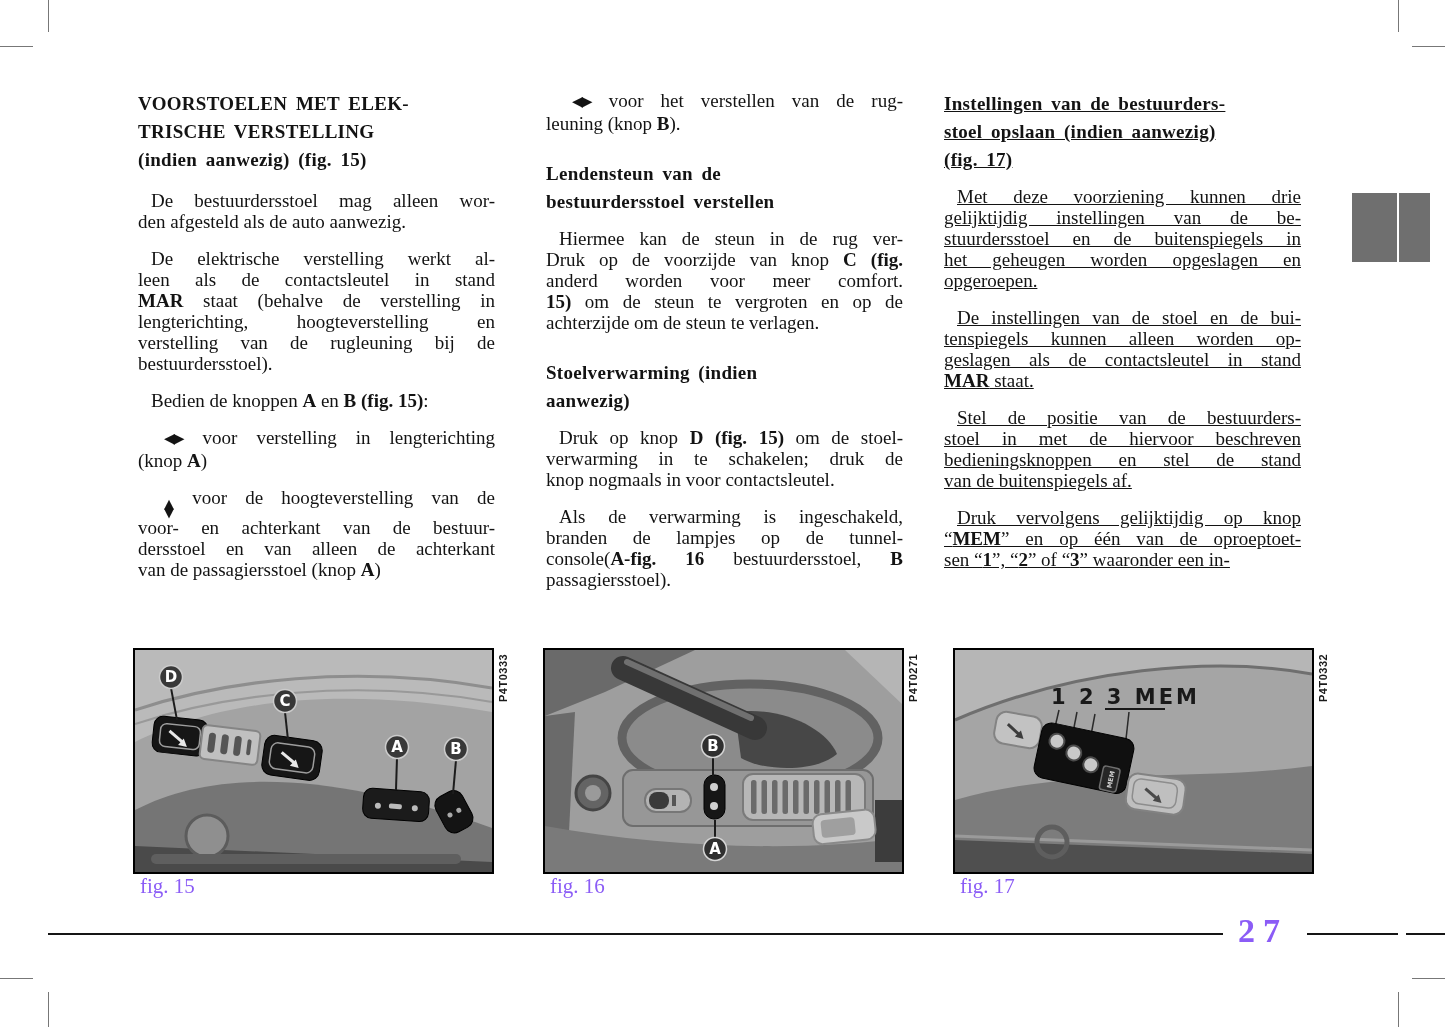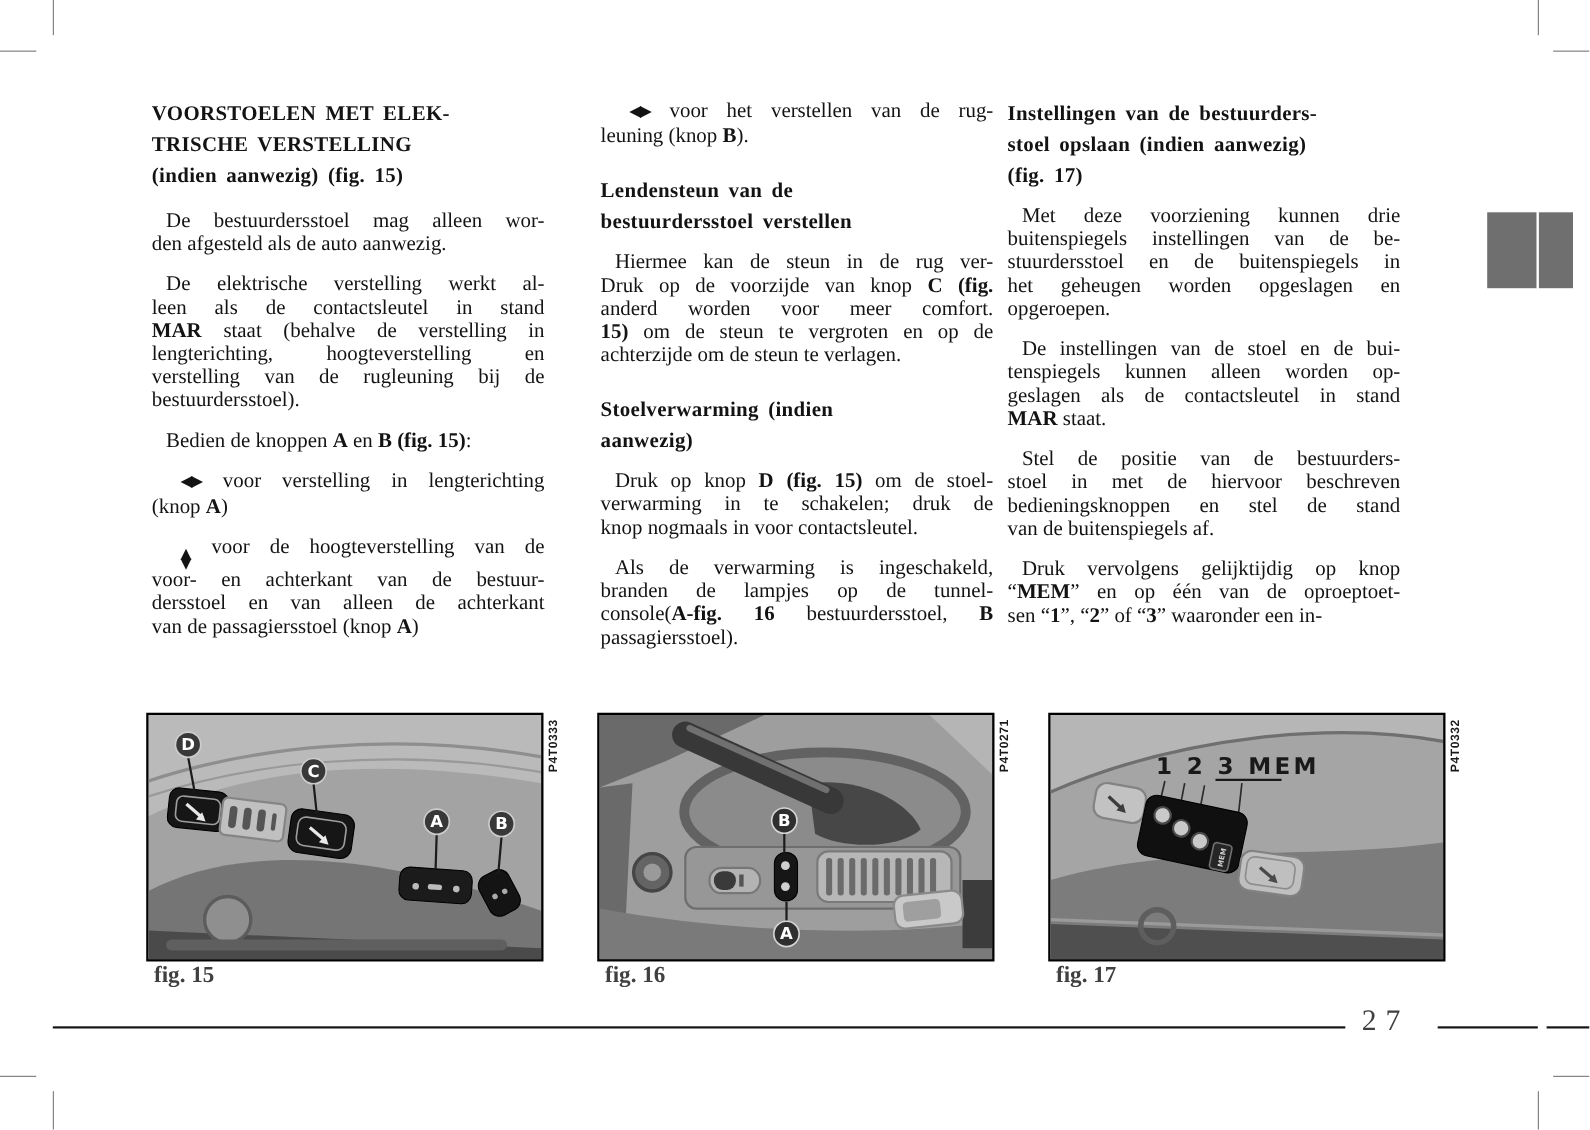--- a/index.html
+++ b/index.html
@@ -10,50 +10,50 @@
   .mark{position:absolute;background:#777;}
 
   
   .tab{position:absolute;left:1352px;top:193px;width:78px;height:69px;display:flex;}
   .tab .cell1{width:45px;height:100%;background:#6f6f6f;}
   .tab .gap{width:2px;height:100%;background:#fff;}
   .tab .cell2{flex:1;height:100%;background:#6f6f6f;}
 
   
   .col{position:absolute;top:90px;width:357px;font-size:19px;line-height:21px;}
-  .col.left{left:138px;} .col.middle{left:546px;} .col.right{left:916px;}
+  .col.left{left:138px;} .col.middle{left:546px;} .col.right{left:944px;text-decoration:underline;}
   .block{margin:0;}
   .block.p{margin-top:16px;}
   .block.h1,.block.h2{font-weight:bold;letter-spacing:.3px;word-spacing:3.5px;}
   .block.h1 .line,.block.h2 .line{line-height:28px;text-align:left;}
   .block.h2{margin-top:26px;margin-bottom:-4px;}
   .col .block:first-child{margin-top:0;}
   .p .line{text-align:justify;text-align-last:justify;white-space:normal;}
   .p .line.end{text-align:right;text-align-last:left;}
   .p .line.first{text-indent:13px;}
   b{font-weight:bold;}
   .lr{font-family:"DejaVu Sans", sans-serif;font-size:14px;letter-spacing:-1px;
       display:inline-block;transform:translateY(-1px);}
   .ud{display:inline-flex;flex-direction:column;align-items:center;vertical-align:-4px;
       font-family:"DejaVu Sans", sans-serif;font-size:13px;line-height:9px;}
 
   
   .figure{position:absolute;top:648px;width:357px;height:222px;border:2px solid #000;
           background:#a3a3a3;overflow:hidden;}
   #fig15{left:133px;} #fig16{left:543px;} #fig17{left:953px;}
-  .figcaption{position:absolute;top:874px;font-size:21px;color:#404040;font-weight:bold;}
+  .figcaption{position:absolute;top:874px;font-size:21px;color:#8b5cf6;}
   .figcode{position:absolute;transform-origin:0 0;transform:rotate(-90deg);
            font-family:"Liberation Sans", sans-serif;font-weight:bold;font-size:11px;
            letter-spacing:.5px;color:#1a1a1a;white-space:nowrap;}
   .badge{font-family:"DejaVu Sans", sans-serif;font-weight:bold;font-size:15px;fill:#ffffff;}
 
   
   .rule{position:absolute;height:2px;background:#151515;}
-  .pagenum{position:absolute;left:1238px;top:912px;font-weight:normal;font-size:27px;
-           letter-spacing:8px;color:#404040;}
+  .pagenum{position:absolute;left:1238px;top:912px;font-weight:bold;font-size:34px;
+           letter-spacing:8px;color:#8b5cf6;}
 </style>
 </head>
 <body>
 
 <div class="mark" style="left:48px;top:0;width:1px;height:32px;"></div>
 <div class="mark" style="left:0;top:46px;width:33px;height:1px;"></div>
 <div class="mark" style="left:1398px;top:0;width:1px;height:32px;"></div>
 <div class="mark" style="left:1412px;top:46px;width:33px;height:1px;"></div>
 <div class="mark" style="left:0;top:978px;width:33px;height:1px;"></div>
 <div class="mark" style="left:48px;top:992px;width:1px;height:35px;"></div>
@@ -134,21 +134,21 @@
     </div>
   </div>
 <div class="col right">
     <div class="block h2">
       <div class="line first">Instellingen van de bestuurders-</div>
       <div class="line">stoel opslaan (indien aanwezig)</div>
       <div class="line">(fig. 17)</div>
     </div>
     <div class="block p">
       <div class="line first">Met deze voorziening kunnen drie</div>
-      <div class="line">buitenspiegels instellingen van de be-</div>
+      <div class="line">gelijktijdig instellingen van de be-</div>
       <div class="line">stuurdersstoel en de buitenspiegels in</div>
       <div class="line">het geheugen worden opgeslagen en</div>
       <div class="line end">opgeroepen.</div>
     </div>
     <div class="block p">
       <div class="line first">De instellingen van de stoel en de bui-</div>
       <div class="line">tenspiegels kunnen alleen worden op-</div>
       <div class="line">geslagen als de contactsleutel in stand</div>
       <div class="line end"><b>MAR</b> staat.</div>
     </div>

